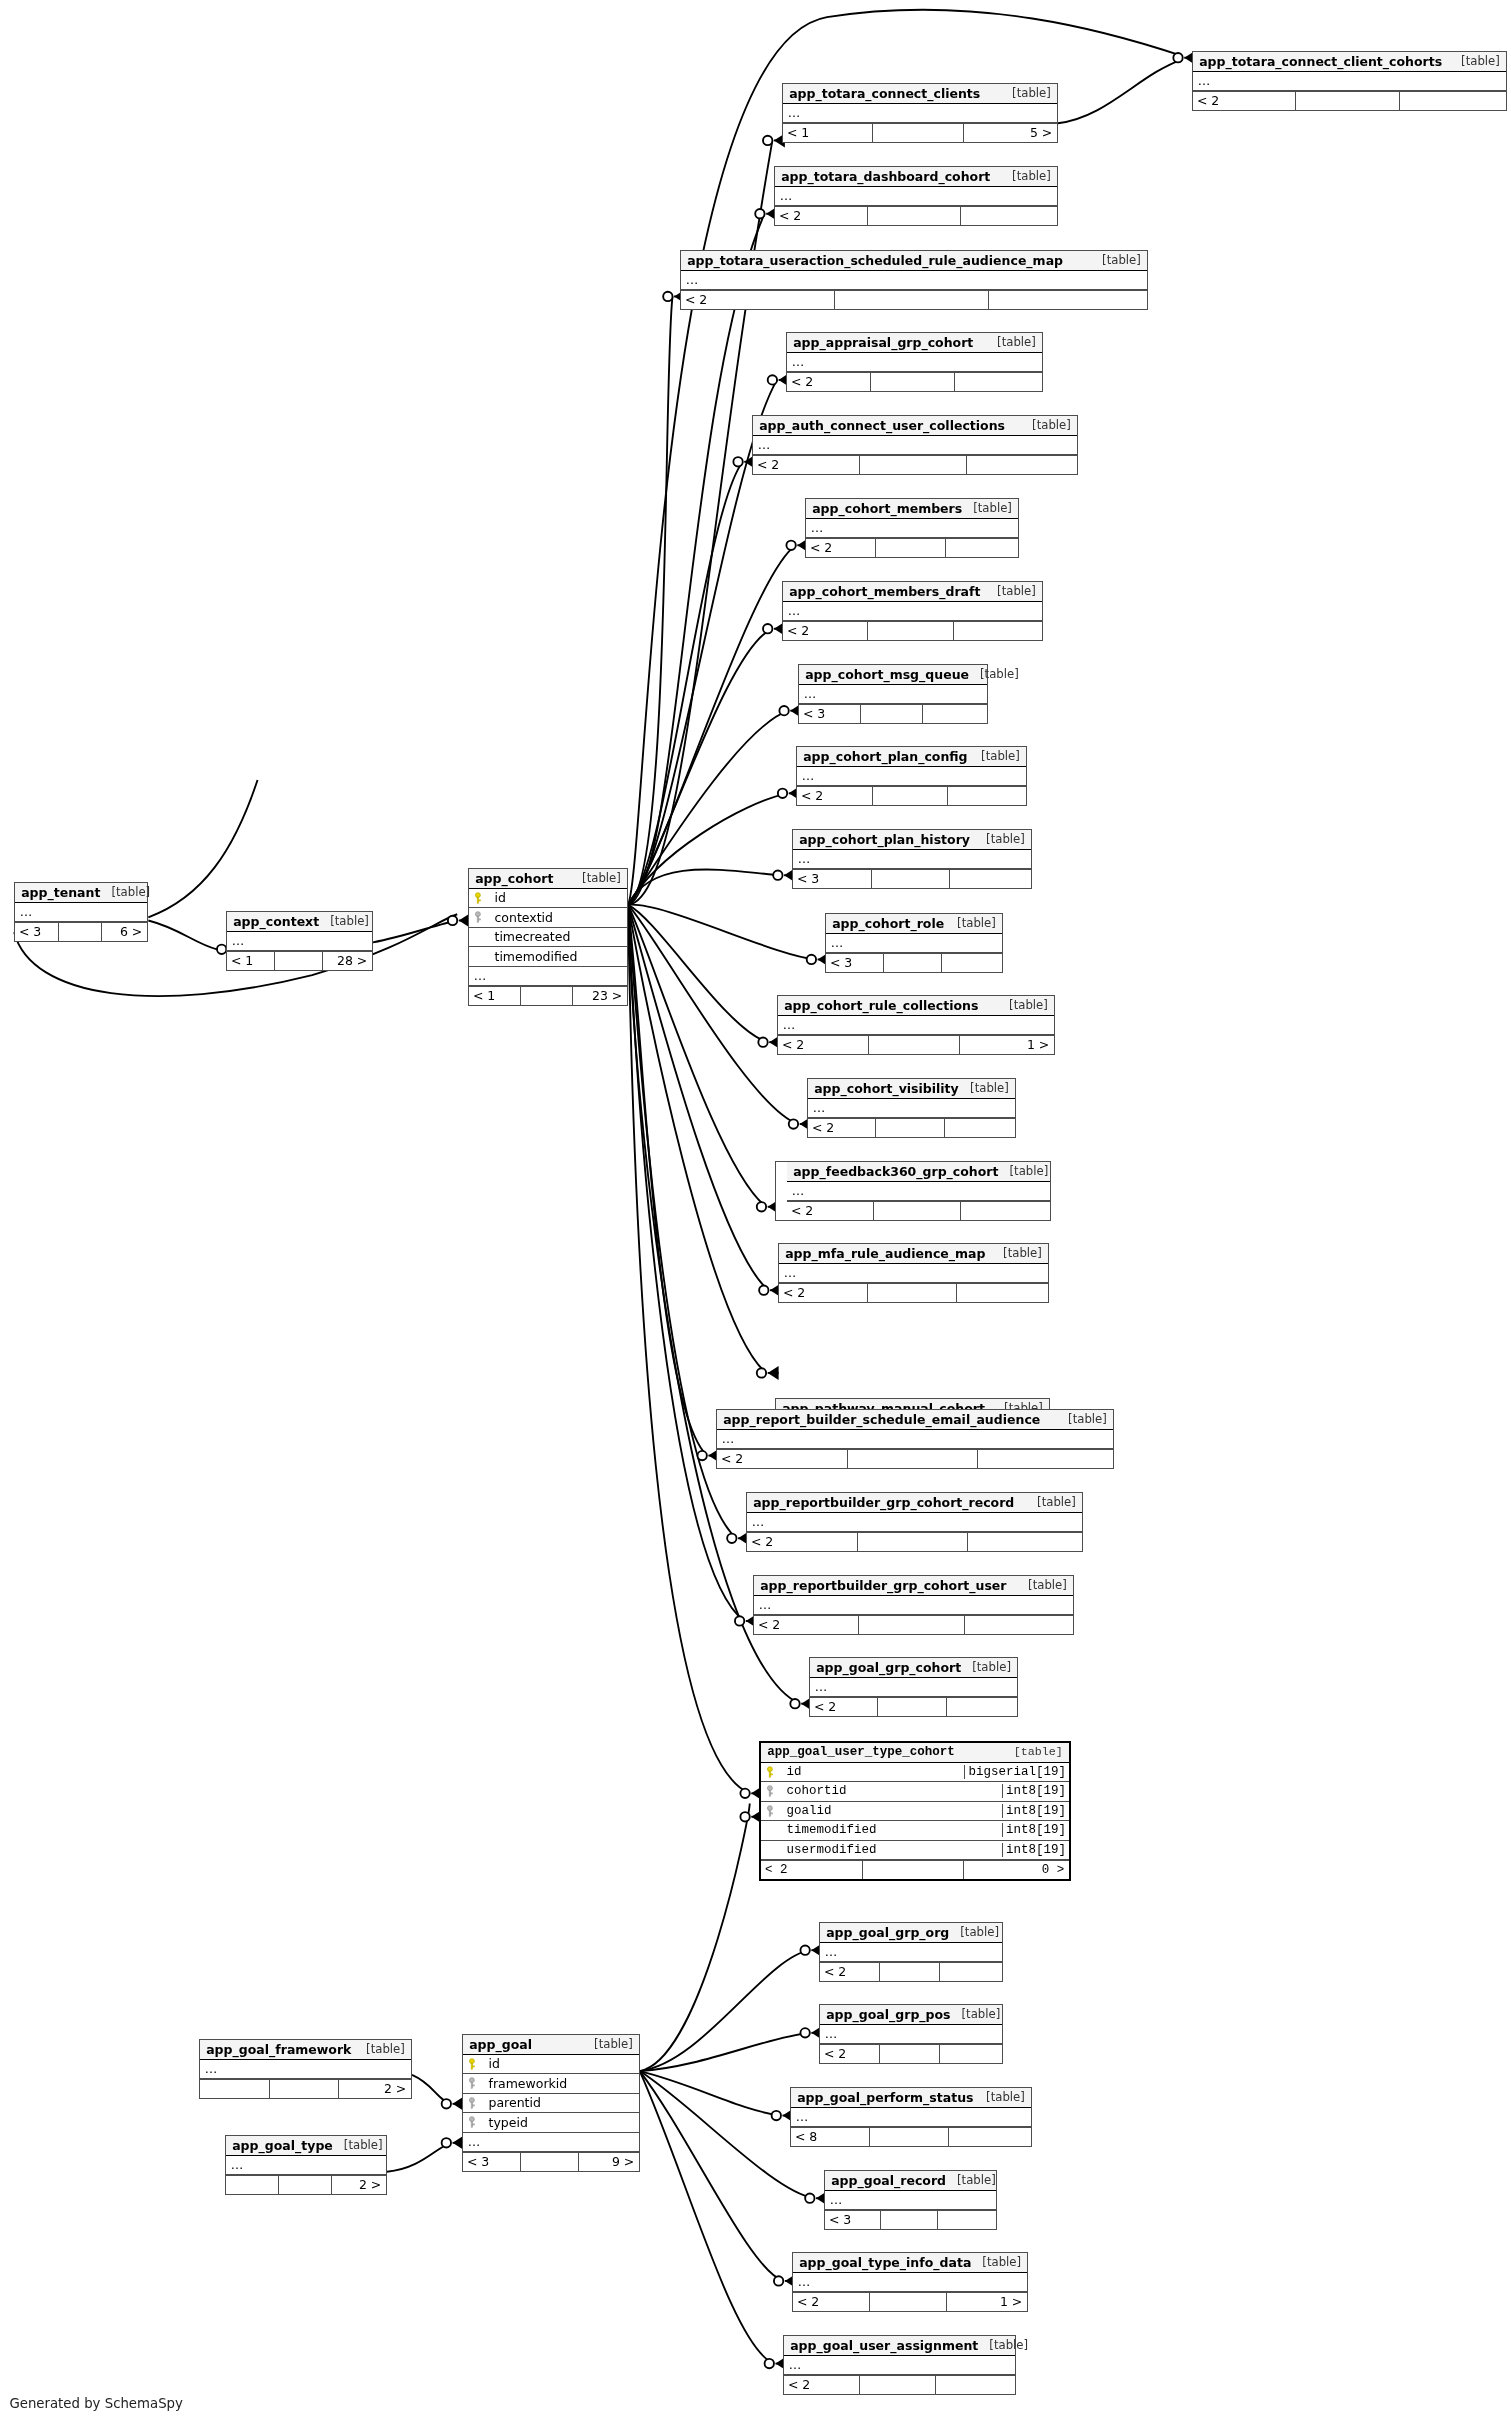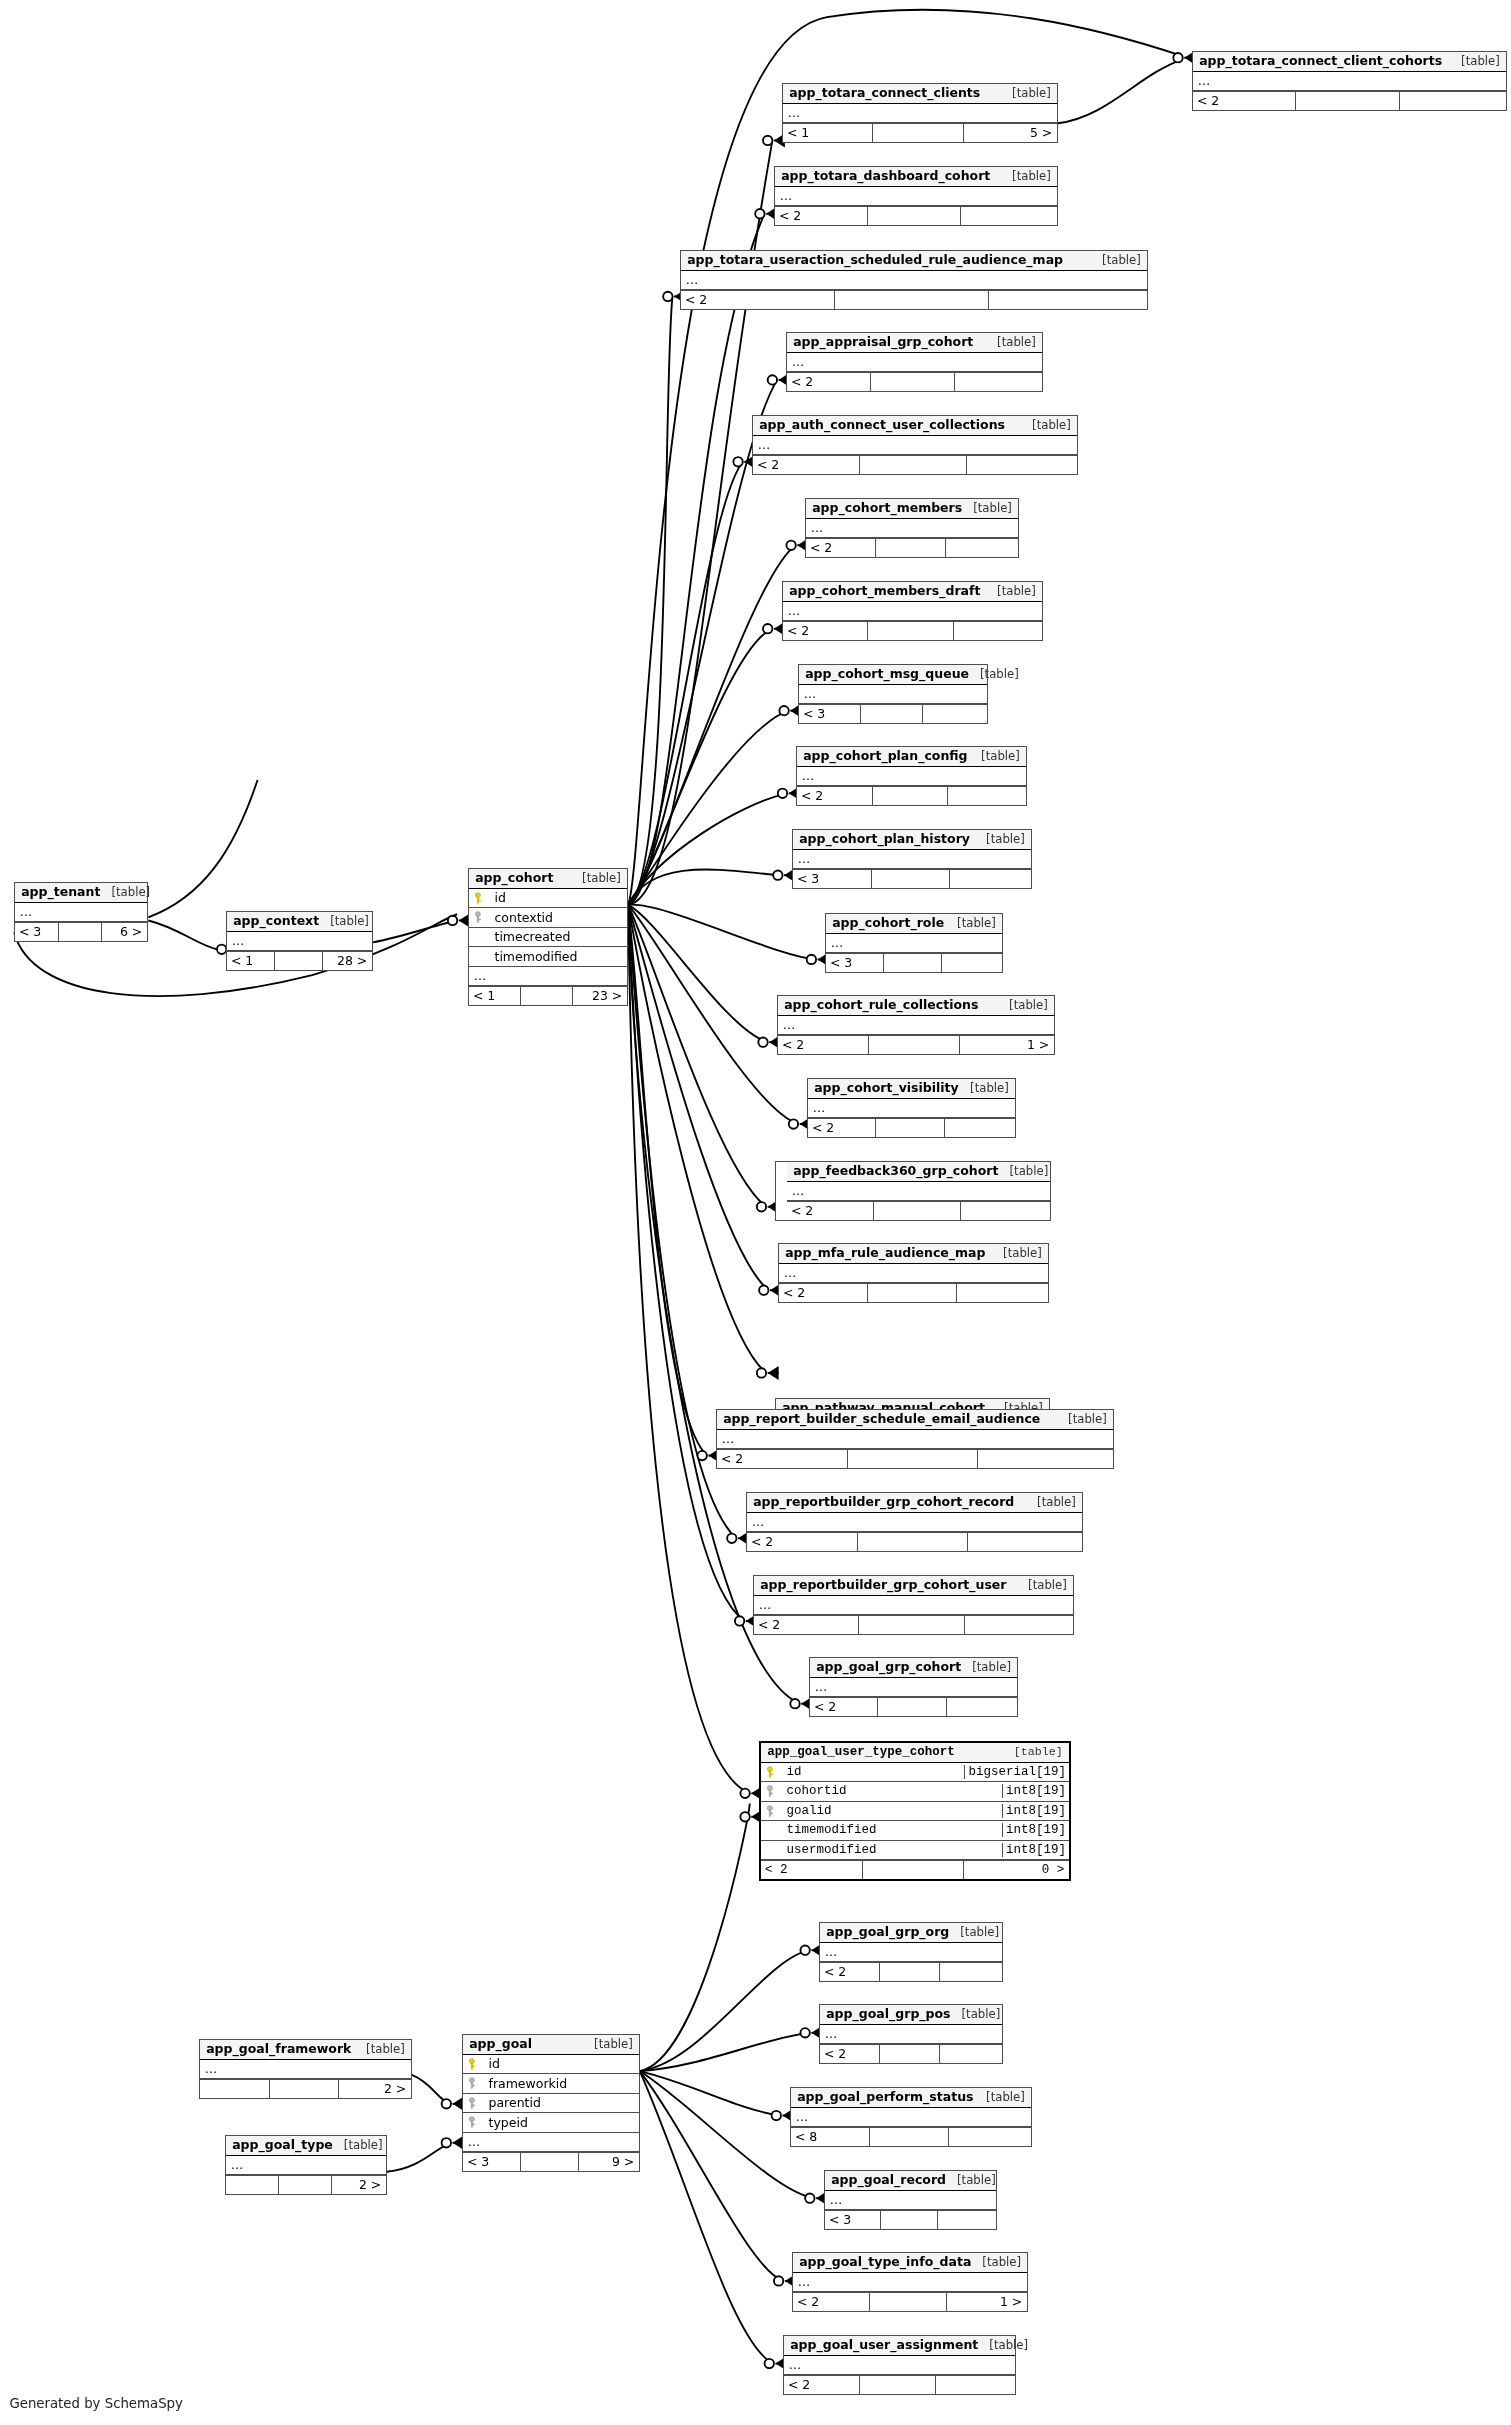--- a/index.html
+++ b/index.html
@@ -14,21 +14,21 @@
     position:absolute;
     background:#ffffff;
     border:1.6px solid #4d4d4d;
     box-sizing:border-box;
     font-size:12.5px;
     color:#000000;
   }
   .tbl.focus{border:2.3px solid #000000;}
 
   .t-head{
-    display:flex;align-items:flex-end;justify-content:space-between;
+    display:flex;align-items:flex-start;justify-content:space-between;
     background:#f4f4f4;
     border-bottom:1.6px solid #000000;
     padding:1.6px 6.2px 2.3px 6.2px;
     height:19.5px;box-sizing:border-box;
     white-space:nowrap;
   }
   .t-name{font-weight:bold;font-size:12.5px;letter-spacing:0px;}
   .t-tag{font-size:11.7px;color:#333;padding-left:11px;}
 
   .t-row{

